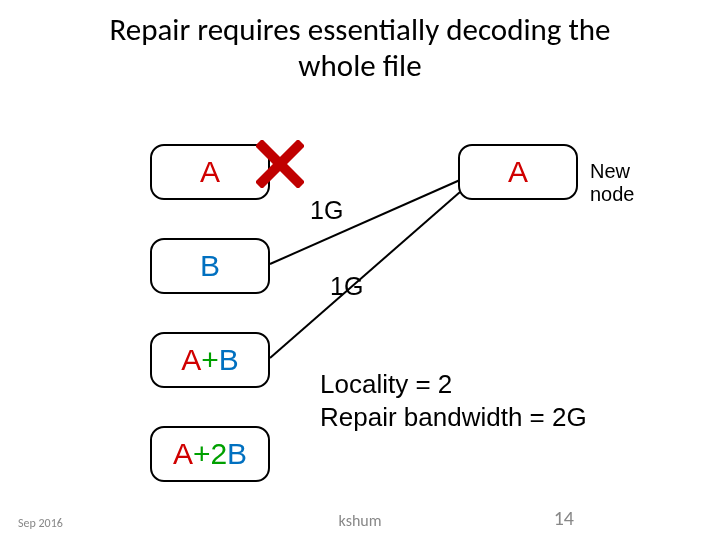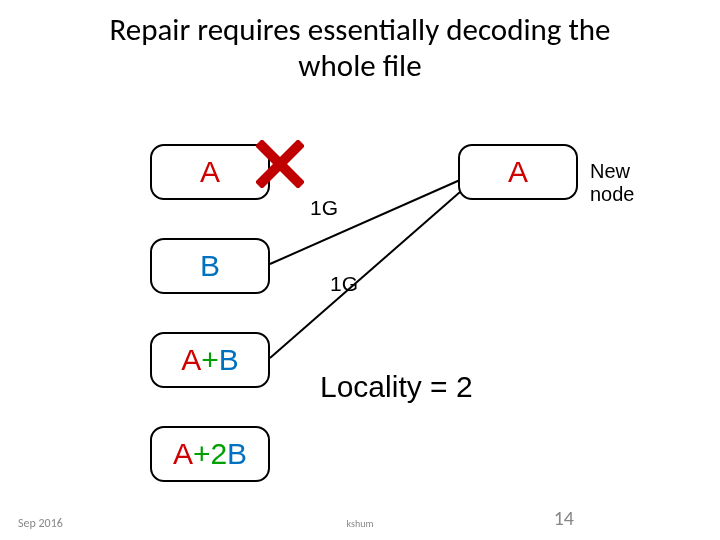--- a/index.html
+++ b/index.html
@@ -36,50 +36,50 @@
     box-sizing: border-box;
     display: flex;
     align-items: center;
     justify-content: center;
     font-family: Arial, sans-serif;
     font-size: 30px;
   }
   .edge-label {
     position: absolute;
     font-family: Arial, sans-serif;
-    font-size: 21px;
+    font-size: 25px;
     color: #000;
   }
   .new-node-label {
     position: absolute;
     font-family: Arial, sans-serif;
     font-size: 20px;
     color: #000;
   }
   .caption {
     position: absolute;
     font-family: Arial, sans-serif;
-    font-size: 30px;
+    font-size: 26px;
     color: #000;
     line-height: 1.25;
   }
   .footer-left {
     position: absolute;
     left: 18px;
     bottom: 10px;
     font-size: 12px;
     color: #888;
   }
   .footer-center {
     position: absolute;
     left: 0;
     width: 720px;
     bottom: 10px;
     text-align: center;
-    font-size: 10px;
+    font-size: 16px;
     color: #888;
   }
   .footer-right {
     position: absolute;
     right: 18px;
     bottom: 10px;
     font-size: 20px;
     color: #888;
   }
   .A  { color: #d00000; }
@@ -148,19 +148,20 @@
   <div class="node" style="left:458px; top:144px;">
     <span class="A">A</span>
   </div>
   <div class="new-node-label" style="left:590px; top:160px;">New node</div>
 
   <div class="edge-label" style="left:310px; top:196px;">1G</div>
   <div class="edge-label" style="left:330px; top:272px;">1G</div>
 
   <div class="caption" style="left:320px; top:368px;">
     <span>Locality = 2</span><br>
+    <span>Repair bandwidth = 2G</span>
   </div>
 
   <div class="footer-left">Sep 2016</div>
   <div class="footer-center">kshum</div>
   <div class="footer-right">14</div>
 
 </div>
 
 </body></html>

